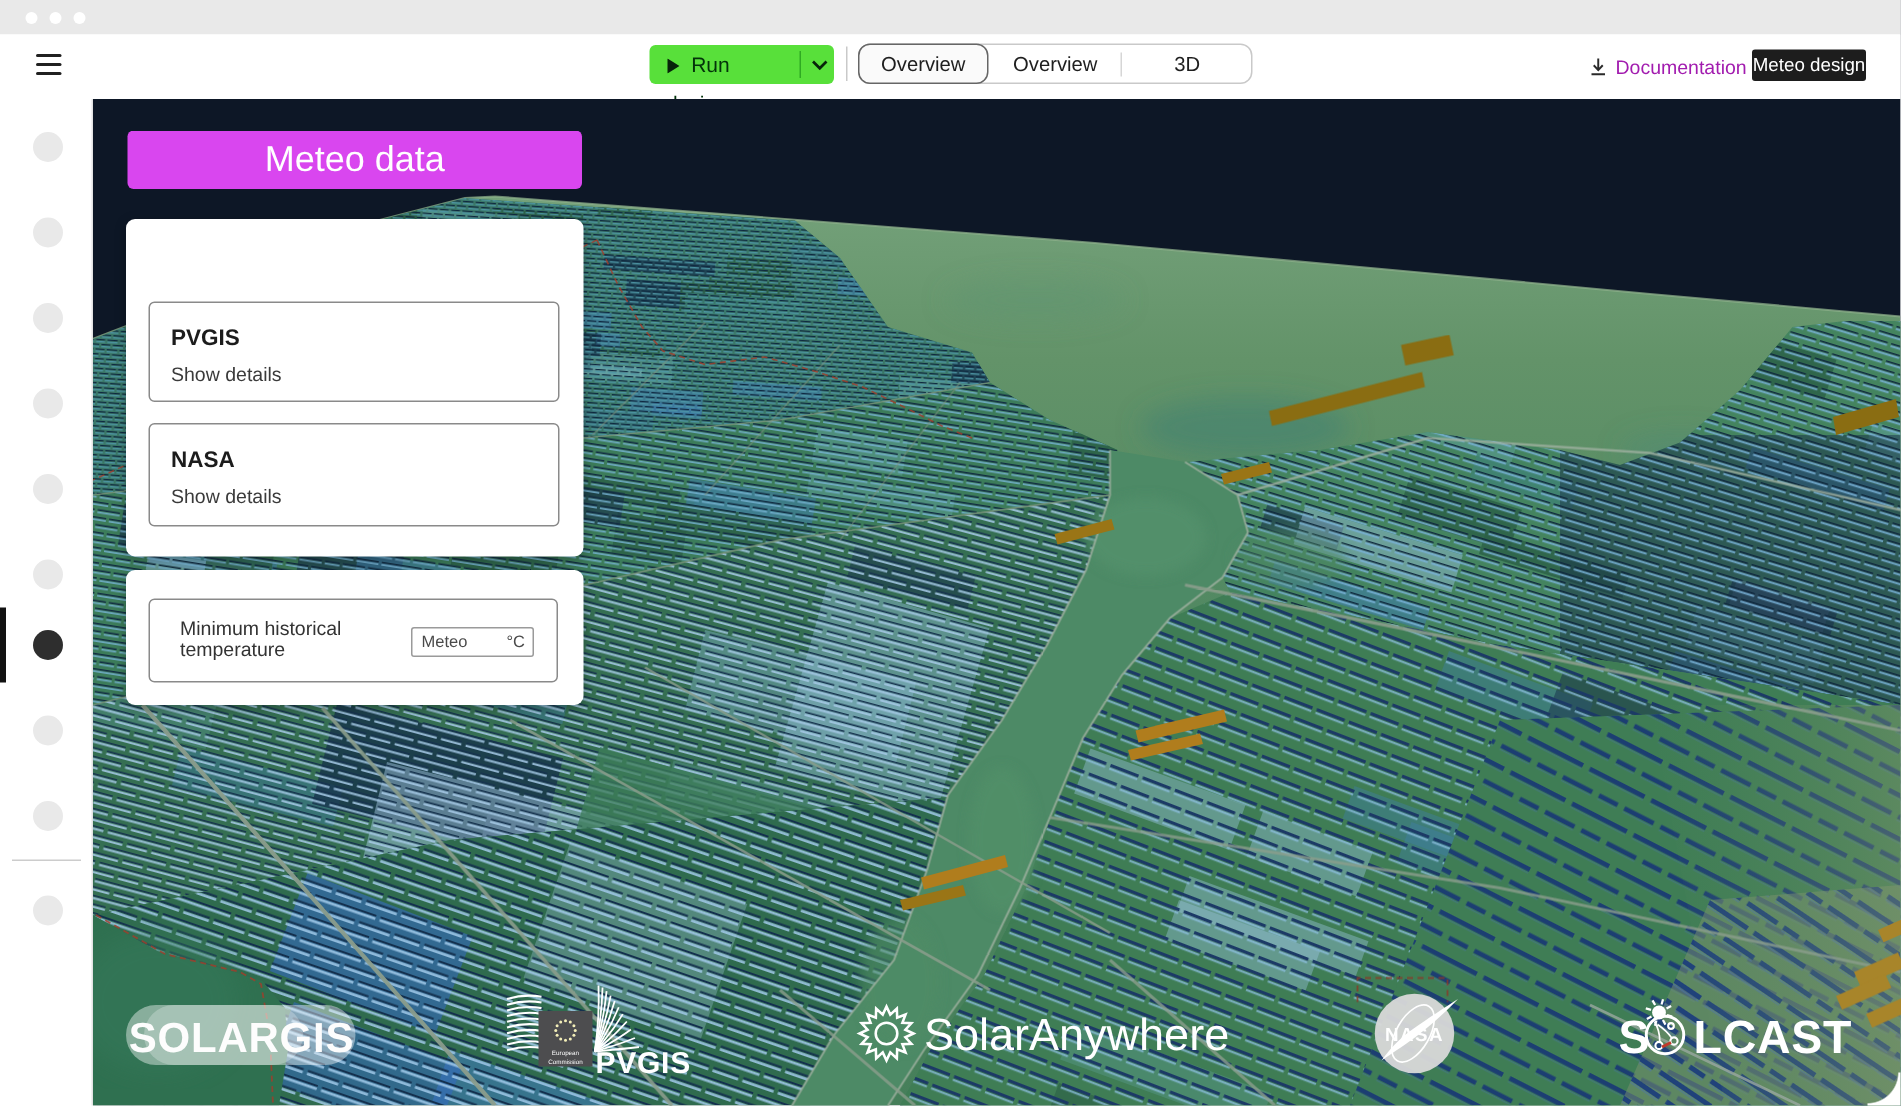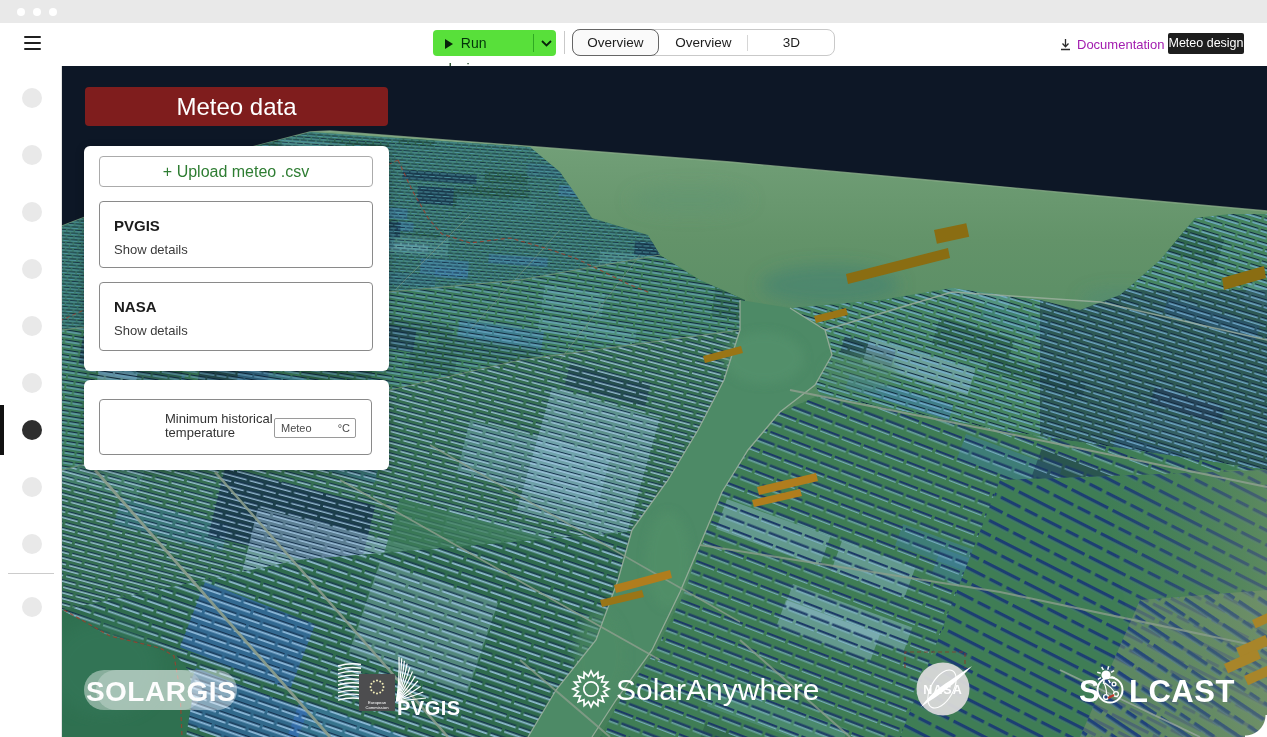--- a/index.html
+++ b/index.html
@@ -14,28 +14,28 @@
 .pipe { position:absolute; left:564px; top:8px; width:1px; height:23px; background:#c9c9c9; }
 .tabs { position:absolute; left:572px; top:6px; width:263px; height:27px; border:1px solid #c9c9c9; border-radius:8px; background:#fff; }
 .tab { position:absolute; top:0; height:25px; line-height:25px; text-align:center; font-size:13.5px; color:#1e1e1e; }
 .tabsel { position:absolute; left:-1px; top:-1px; width:87px; height:27px; border:1px solid #666; border-radius:8px; background:#fafafa; line-height:25px; text-align:center; font-size:13.5px; color:#1e1e1e; }
 .tabsep { position:absolute; left:174px; top:5px; width:1px; height:16px; background:#d6d6d6; }
 .doc { position:absolute; left:1059px; top:14px; font-size:13px; color:#a21caf; }
 .save { position:absolute; left:1168px; top:10px; width:76px; height:21px; background:#1d1d1d; color:#fff; font-size:12.5px; text-align:center; line-height:21px; border-radius:2px; }
 .sidebar { position:absolute; left:0; top:66px; width:62px; height:671px; background:#fff; border-right:1px solid #e3e3e3; }
 .sdot { position:absolute; left:22px; width:20px; height:20px; border-radius:50%; background:#e9e9e9; }
 .scene { position:absolute; left:62px; top:66px; width:1205px; height:671px; overflow:hidden; }
-.mheader { position:absolute; left:85px; top:87px; width:303px; height:39px; background:#7f1d1d; border-radius:4px; color:#fff; font-size:24px; text-align:center; line-height:39px; }
+.mheader { position:absolute; left:85px; top:87px; width:303px; height:39px; background:#d946ef; border-radius:4px; color:#fff; font-size:24px; text-align:center; line-height:39px; }
 .card { position:absolute; left:84px; width:305px; background:#fff; border-radius:6px; box-shadow:0 2px 8px rgba(0,0,0,0.28); }
 .upl { position:absolute; left:15px; top:10px; width:274px; height:31px; border:1px solid #ababab; border-radius:4px; color:#2e7d32; font-size:16px; text-align:center; line-height:29px; }
 .optbox { position:absolute; left:15px; width:274px; border:1px solid #8a8a8a; border-radius:4px; }
 .optbox b { position:absolute; left:14px; top:15px; font-size:15px; color:#1c1c1c; }
 .optbox span { position:absolute; left:14px; top:40px; font-size:13px; color:#3a3a3a; }
 .minbox { position:absolute; left:15px; top:19px; width:273px; height:56px; border:1px solid #8a8a8a; border-radius:4px; }
-.minbox .lbl { position:absolute; left:20px; top:12px; font-size:13px; color:#333; line-height:14px;margin-left:45px; }
+.minbox .lbl { position:absolute; left:20px; top:12px; font-size:13px; color:#333; line-height:14px; }
 .minbox .inp { position:absolute; left:174px; top:18px; width:82px; height:20px; border:1px solid #9a9a9a; border-radius:2px; font-size:11px; color:#4a4a4a; }
 </style></head>
 <body>
 <div class="topbar">
   <div class="dot" style="left:16.5px"></div>
     <div class="dot" style="left:32.6px"></div>
     <div class="dot" style="left:48.9px"></div>
 </div>
 <div class="toolbar">
   <div class="burger">
@@ -508,21 +508,20 @@
   <div class="sdot" style="top:307px"></div>
   <div class="sdot" style="top:354px; background:#2e2e2e"></div>
   <div class="sdot" style="top:411px"></div>
   <div class="sdot" style="top:468px"></div>
   <div style="position:absolute; left:8px; top:507px; width:46px; height:1px; background:#cccccc"></div>
   <div class="sdot" style="top:531px"></div>
   <div style="position:absolute; left:0; top:339px; width:3.5px; height:50px; background:#111"></div>
 </div>
 <div class="mheader">Meteo data</div>
 <div class="card" style="top:146px; height:225px">
-  <div class="upl">+ Upload meteo .csv</div>
   <div class="optbox" style="top:55px; height:67px">
       <b>PVGIS</b>
       <span>Show details</span>
     </div>
   <div class="optbox" style="top:136px; height:69px">
       <b>NASA</b>
       <span>Show details</span>
     </div>
 </div>
 <div class="card" style="top:380px; height:90px">

